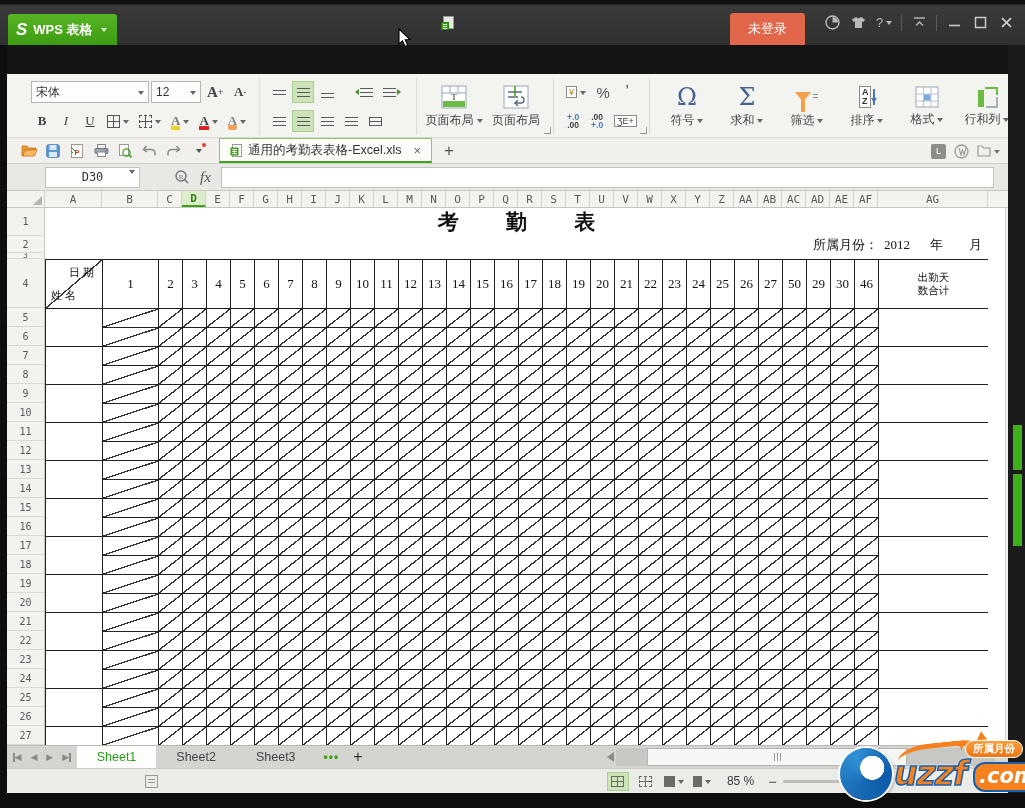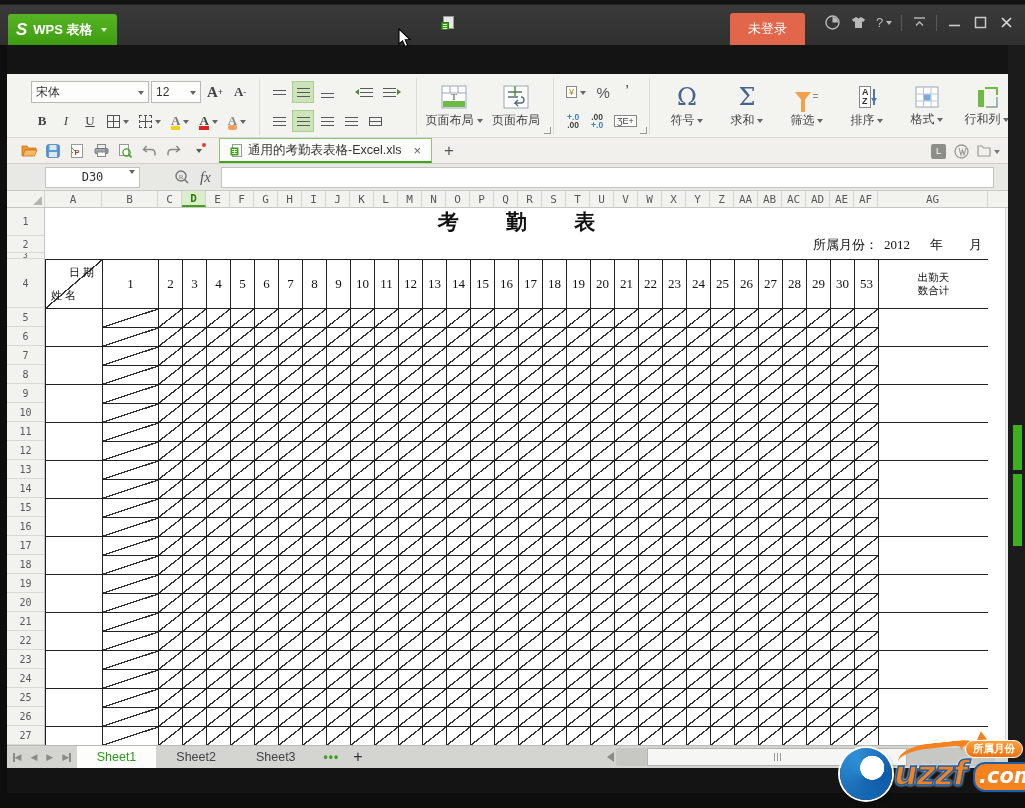--- a/index.html
+++ b/index.html
@@ -669,24 +669,24 @@
           <div class="tc dayhead" style="left: 497px; top: 0px; width: 24px; height: 49px;">18</div>
           <div class="tc dayhead" style="left: 521px; top: 0px; width: 24px; height: 49px;">19</div>
           <div class="tc dayhead" style="left: 545px; top: 0px; width: 24px; height: 49px;">20</div>
           <div class="tc dayhead" style="left: 569px; top: 0px; width: 24px; height: 49px;">21</div>
           <div class="tc dayhead" style="left: 593px; top: 0px; width: 24px; height: 49px;">22</div>
           <div class="tc dayhead" style="left: 617px; top: 0px; width: 24px; height: 49px;">23</div>
           <div class="tc dayhead" style="left: 641px; top: 0px; width: 24px; height: 49px;">24</div>
           <div class="tc dayhead" style="left: 665px; top: 0px; width: 24px; height: 49px;">25</div>
           <div class="tc dayhead" style="left: 689px; top: 0px; width: 24px; height: 49px;">26</div>
           <div class="tc dayhead" style="left: 713px; top: 0px; width: 24px; height: 49px;">27</div>
-          <div class="tc dayhead" style="left: 737px; top: 0px; width: 24px; height: 49px;">28</div>
+          <div class="tc dayhead" style="left: 737px; top: 0px; width: 24px; height: 49px;">50</div>
           <div class="tc dayhead" style="left: 761px; top: 0px; width: 24px; height: 49px;">29</div>
           <div class="tc dayhead" style="left: 785px; top: 0px; width: 24px; height: 49px;">30</div>
-          <div class="tc dayhead" style="left: 809px; top: 0px; width: 24px; height: 49px;">53</div>
+          <div class="tc dayhead" style="left: 809px; top: 0px; width: 24px; height: 49px;">46</div>
           <div class="tc total-head" style="left: 833px; top: 0px; width: 110px; height: 49px;">
             <span>出勤天</span>
             <span>数合计</span>
           </div>
           <div class="tc diag" style="left: 57px; top: 49px; width: 56px; height: 19px;"></div>
           <div class="tc diag" style="left: 113px; top: 49px; width: 24px; height: 19px;"></div>
           <div class="tc diag" style="left: 137px; top: 49px; width: 24px; height: 19px;"></div>
           <div class="tc diag" style="left: 161px; top: 49px; width: 24px; height: 19px;"></div>
           <div class="tc diag" style="left: 185px; top: 49px; width: 24px; height: 19px;"></div>
           <div class="tc diag" style="left: 209px; top: 49px; width: 24px; height: 19px;"></div>
@@ -1450,20 +1450,42 @@
       <span class="larr"></span>
       <span class="track"></span>
       <span class="thumb">
           <i></i>
           <i></i>
           <i></i>
         </span>
     </div>
   </div>
 
+  <div class="statusbar">
+    <span class="st-left-ico"></span>
+    <div class="st-right">
+      <span class="vbtn on">
+          <span class="vico"></span>
+        </span>
+      <span class="vbtn">
+          <span class="vico" style="border-style:dashed"></span>
+        </span>
+      <span class="vbtn">
+          <span class="vico solid"></span>
+          <span class="cdown"></span>
+        </span>
+      <span class="vbtn">
+          <span class="vico solid" style="width:9px"></span>
+          <span class="cdown"></span>
+        </span>
+      <span class="zoomtxt">85 %</span>
+      <span class="minus">−</span>
+      <span class="sliderstub"></span>
+    </div>
+  </div>
 
   <div class="frame-l"></div>
   <div class="frame-r"></div>
   <div class="blackbottom"></div>
 
   <div class="wm">
     <span class="swirl"></span>
     <span class="arc"></span>
     <span class="star" style="right:58px;top:0"></span>
     <span class="star s2" style="right:44px;top:9px"></span>

